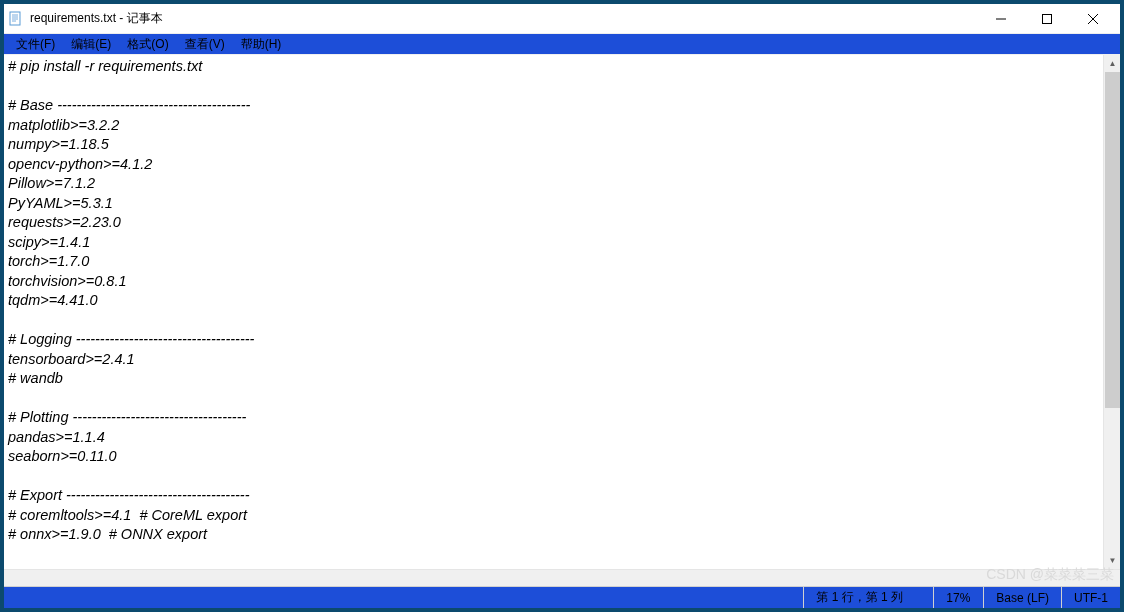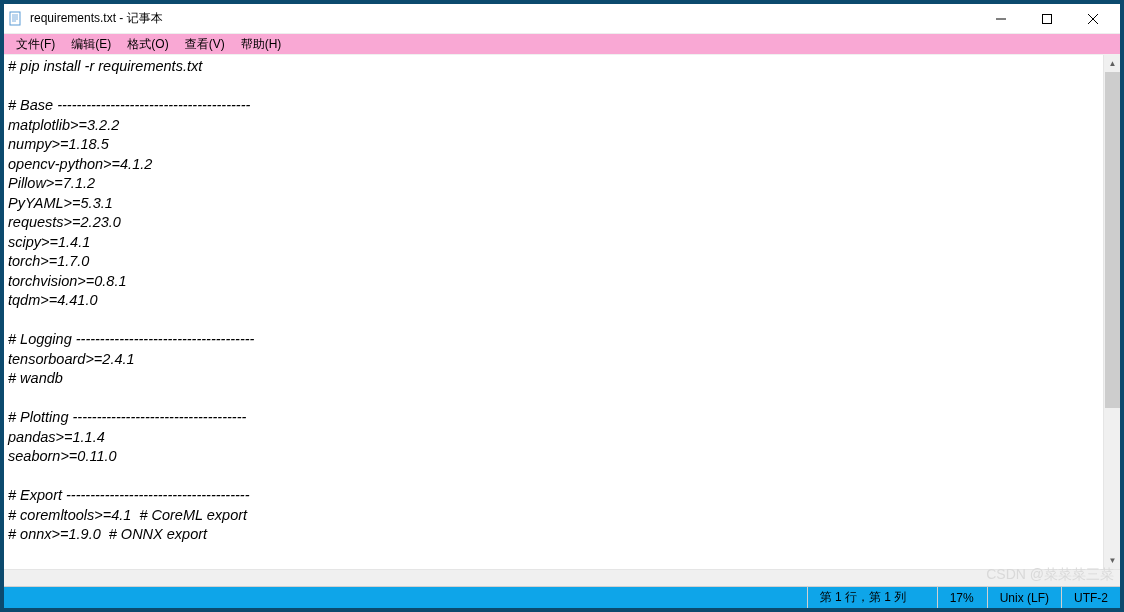--- a/index.html
+++ b/index.html
@@ -54,21 +54,21 @@
       width: 46px;
       height: 30px;
       display: flex;
       align-items: center;
       justify-content: center;
       cursor: pointer;
       color: #000;
     }
     .menubar {
       height: 21px;
-      background: #f9a8d4;
+      background: #1d4ed8;
       display: flex;
       align-items: center;
       padding: 0 4px;
       border-bottom: 1px solid #f0f0f0;
     }
     .menu-item {
       padding: 2px 8px;
       font-size: 12px;
       color: #000;
       cursor: pointer;
@@ -125,21 +125,21 @@
       cursor: pointer;
     }
     .scrollbar-h {
       height: 17px;
       background: #f0f0f0;
       border-top: 1px solid #e5e5e5;
       display: flex;
     }
     .statusbar {
       height: 22px;
-      background: #0ea5e9;
+      background: #1d4ed8;
       border-top: 1px solid #d0d0d0;
       display: flex;
       align-items: center;
       font-size: 12px;
       color: #000;
     }
     .status-spacer {
       flex: 1;
     }
     .status-cell {
@@ -242,18 +242,18 @@
       <div class="scrollbar-arrow" style="position:absolute;bottom:0;">▼</div>
     </div>
   </div>
 
   <div class="scrollbar-h"></div>
 
   <div class="statusbar">
     <div class="status-spacer"></div>
     <div class="status-cell wide">第 1 行，第 1 列</div>
     <div class="status-cell med">17%</div>
-    <div class="status-cell">Unix (LF)</div>
-    <div class="status-cell">UTF-2</div>
+    <div class="status-cell">Base (LF)</div>
+    <div class="status-cell">UTF-1</div>
   </div>
 
   <div class="watermark">CSDN @菜菜菜三菜</div>
 </div>
 
 </body></html>

